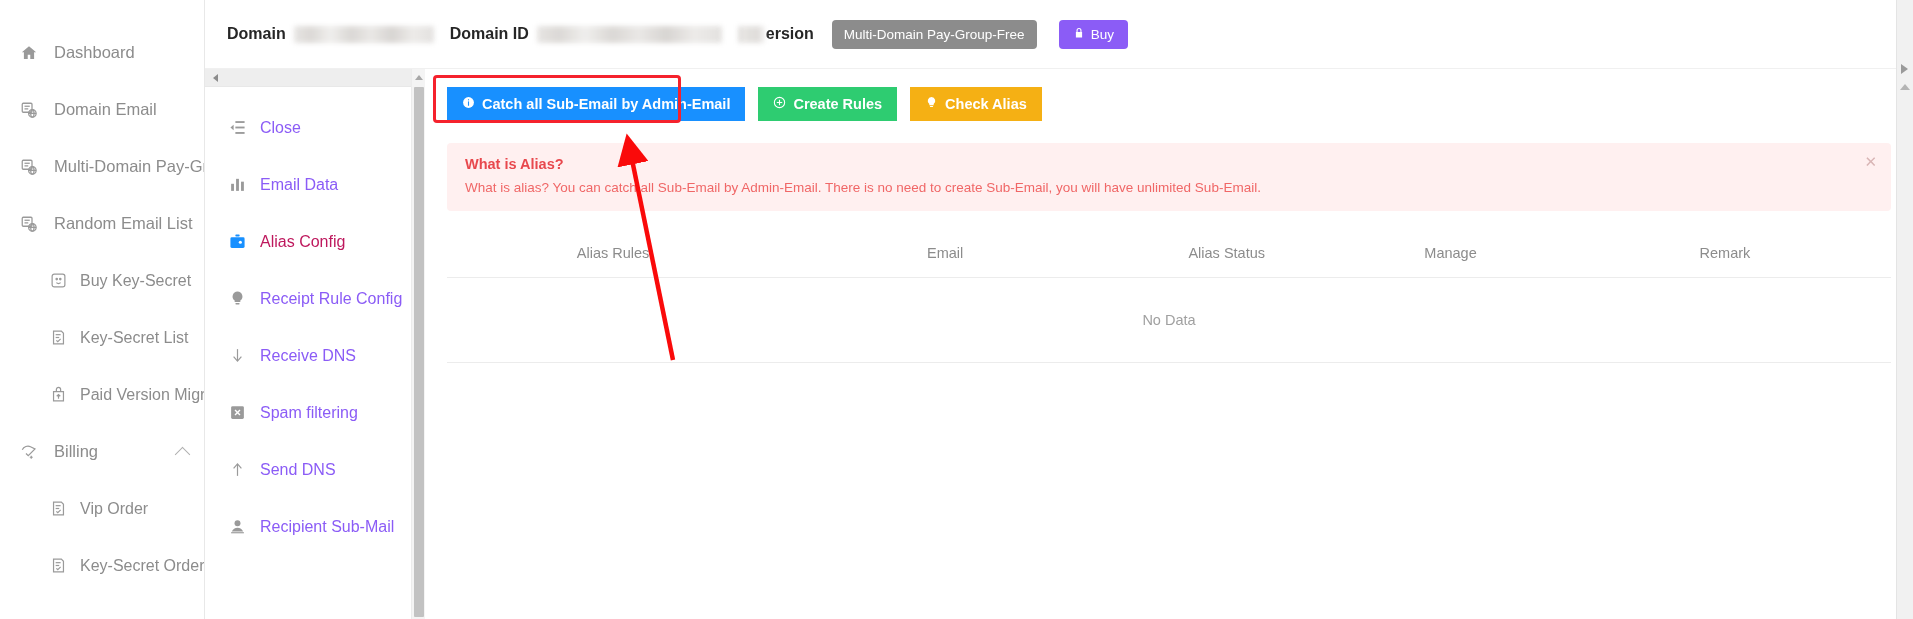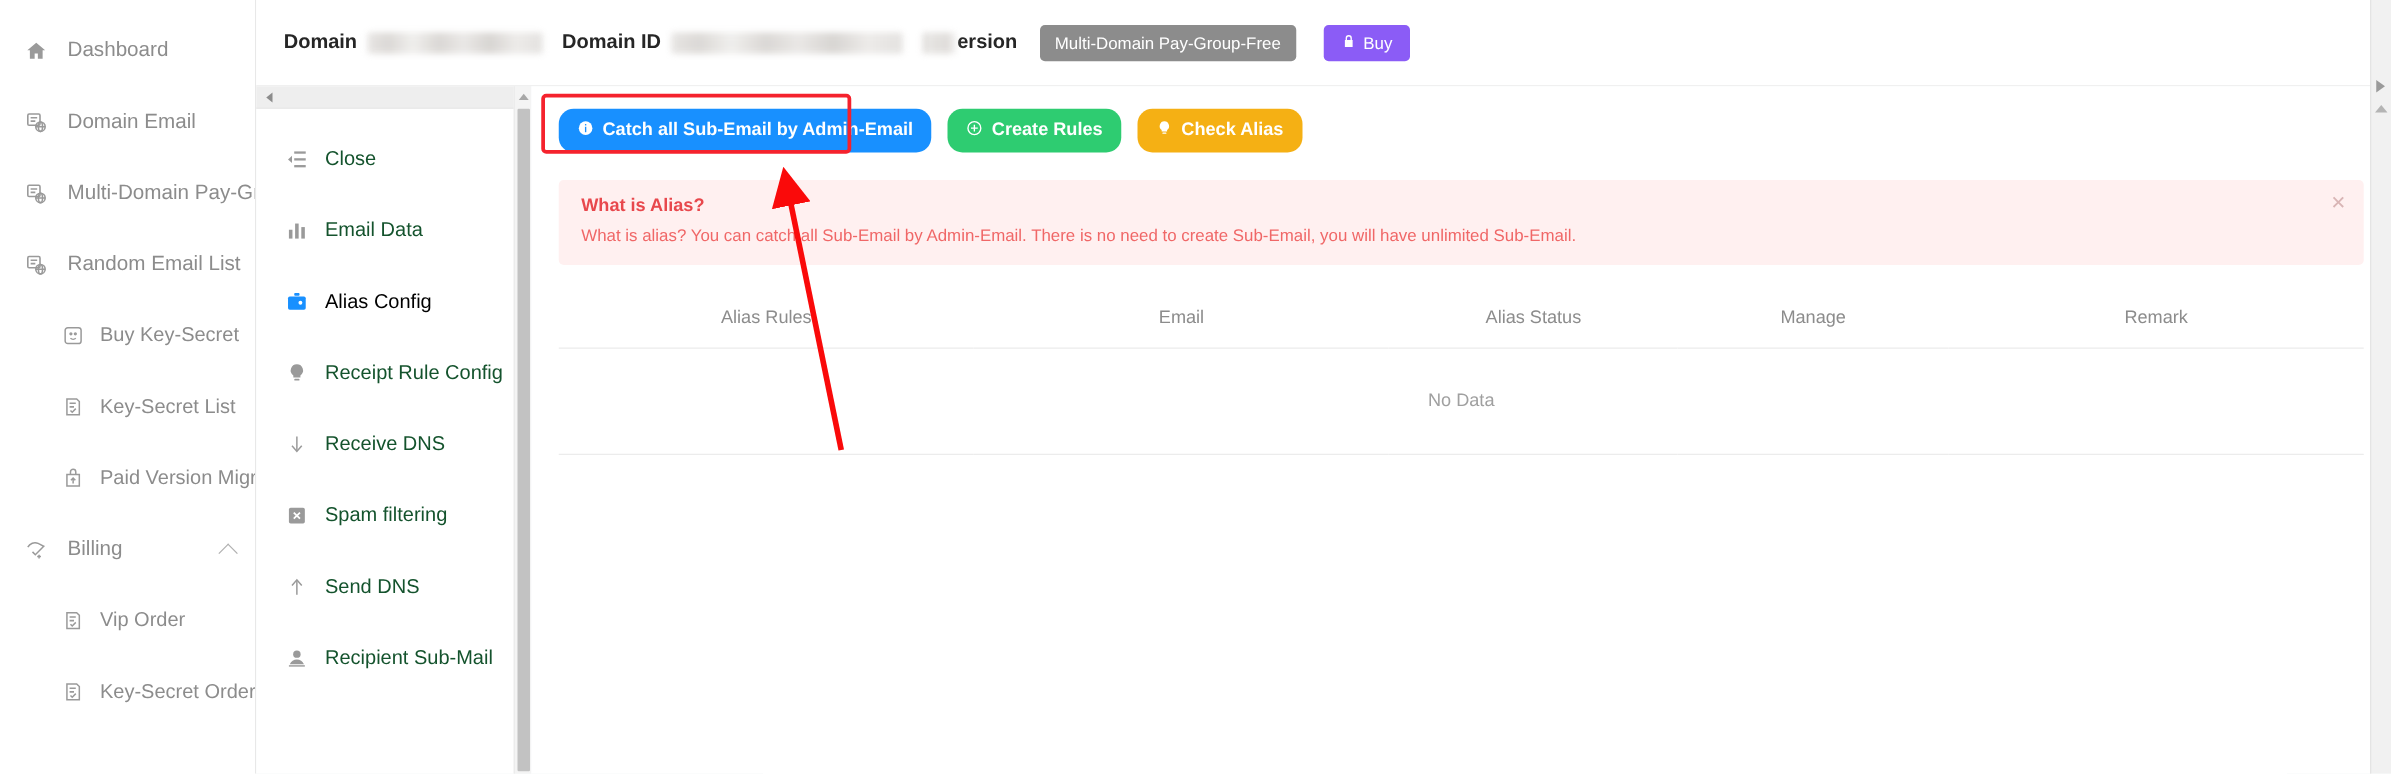--- a/index.html
+++ b/index.html
@@ -11,21 +11,21 @@
     overflow: hidden;
   }
   .app { position: relative; width: 1913px; height: 619px; display: flex; }
 
   
   .sidebar {
     width: 205px; height: 619px;
     background: #ffffff;
     border-right: 1px solid #e8e8e8;
     flex: 0 0 205px;
-    padding-top: 12px;
+    padding-top: 24px;
     overflow: hidden;
   }
   .nav-item {
     display: flex; align-items: center;
     height: 57px; padding-left: 18px;
     color: #8c8c8c; font-size: 16.5px;
     cursor: pointer; position: relative;
     white-space: nowrap;
   }
   .nav-item .ico {
@@ -87,29 +87,29 @@
     border-bottom: 1px solid #e8e8e8;
   }
   .submenu-collapse .tri {
     width: 0; height: 0;
     border-top: 4px solid transparent; border-bottom: 4px solid transparent;
     border-right: 5px solid #8c8c8c;
   }
   .submenu { padding-top: 12px; }
   .sub-item {
     display: flex; align-items: center; height: 57px;
-    padding-left: 22px; color: #14532d; font-size: 16px; cursor: pointer;
+    padding-left: 22px; color: #8b5cf6; font-size: 16px; cursor: pointer;
     white-space: nowrap;
   }
   .sub-item .ico {
     width: 20px; height: 20px; margin-right: 13px; flex: 0 0 20px;
     display: inline-flex; align-items: center; justify-content: center;
     color: #9a9a9a;
   }
-  .sub-item.active { color: #000000; }
+  .sub-item.active { color: #be185d; }
   .sub-item.active .ico { color: #1890ff; }
 
   
   .mid-scroll {
     width: 14px; flex: 0 0 14px; background: #f4f4f4;
     position: relative; border-left: 1px solid #ececec;
   }
   .mid-scroll .up-tri {
     position: absolute; top: 6px; left: 50%; margin-left: -4px;
     width: 0; height: 0;
@@ -123,21 +123,21 @@
 
   
   .content {
     flex: 1 1 auto; background: #fff; min-width: 0;
     padding: 18px 22px 0 22px; position: relative; overflow: hidden;
   }
   .toolbar { display: flex; align-items: center; gap: 13px; margin-bottom: 22px; }
   .btn {
     display: inline-flex; align-items: center; gap: 7px;
     font-size: 14.5px; font-weight: bold; color: #fff;
-    padding: 9px 15px; border-radius: 12px; cursor: pointer;
+    padding: 9px 15px; border-radius: 0; cursor: pointer;
     border: none; white-space: nowrap; line-height: 1;
   }
   .btn-primary { background: #1890ff; }
   .btn-success { background: #2ecc71; }
   .btn-warning { background: #f5b014; }
 
   
   .highlight-box {
     position: absolute; left: 8px; top: 6px;
     width: 248px; height: 48px;

